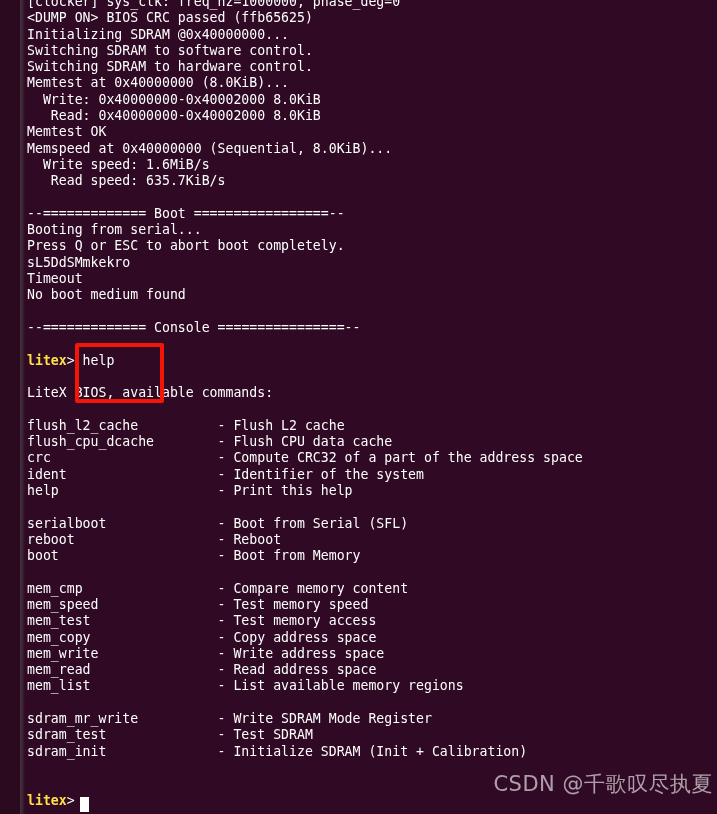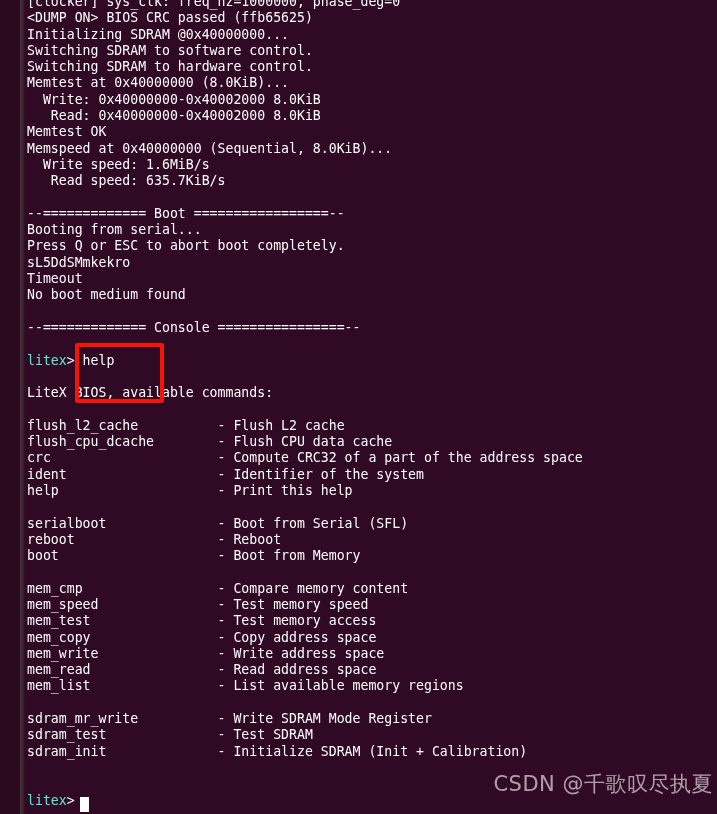--- a/index.html
+++ b/index.html
@@ -30,21 +30,21 @@
     z-index: 5;
   }
   #screen-text {
     position: absolute;
     left: 7px;
     top: -6px;
     white-space: pre;
     z-index: 2;
   }
   .line { height: 16.3px; white-space: pre; }
-  .prompt-litex { color: #5eead4; font-weight: normal; }
+  .prompt-litex { color: #fde047; font-weight: bold; }
   .prompt-gt { color: #ffffff; }
   .hdr { font-weight: normal; }
 
   
   #annotation-box {
     position: absolute;
     left: 55px;
     top: 343px;
     width: 89px;
     height: 60px;

